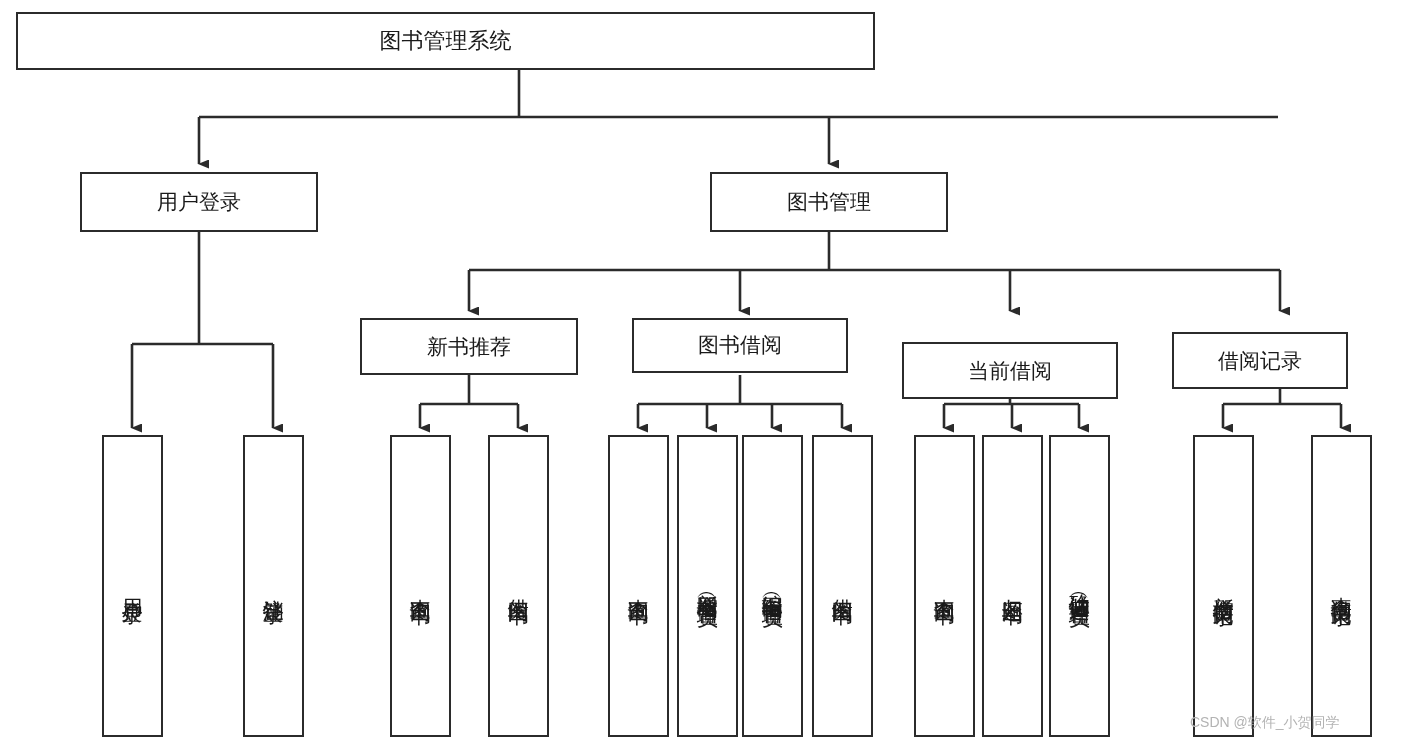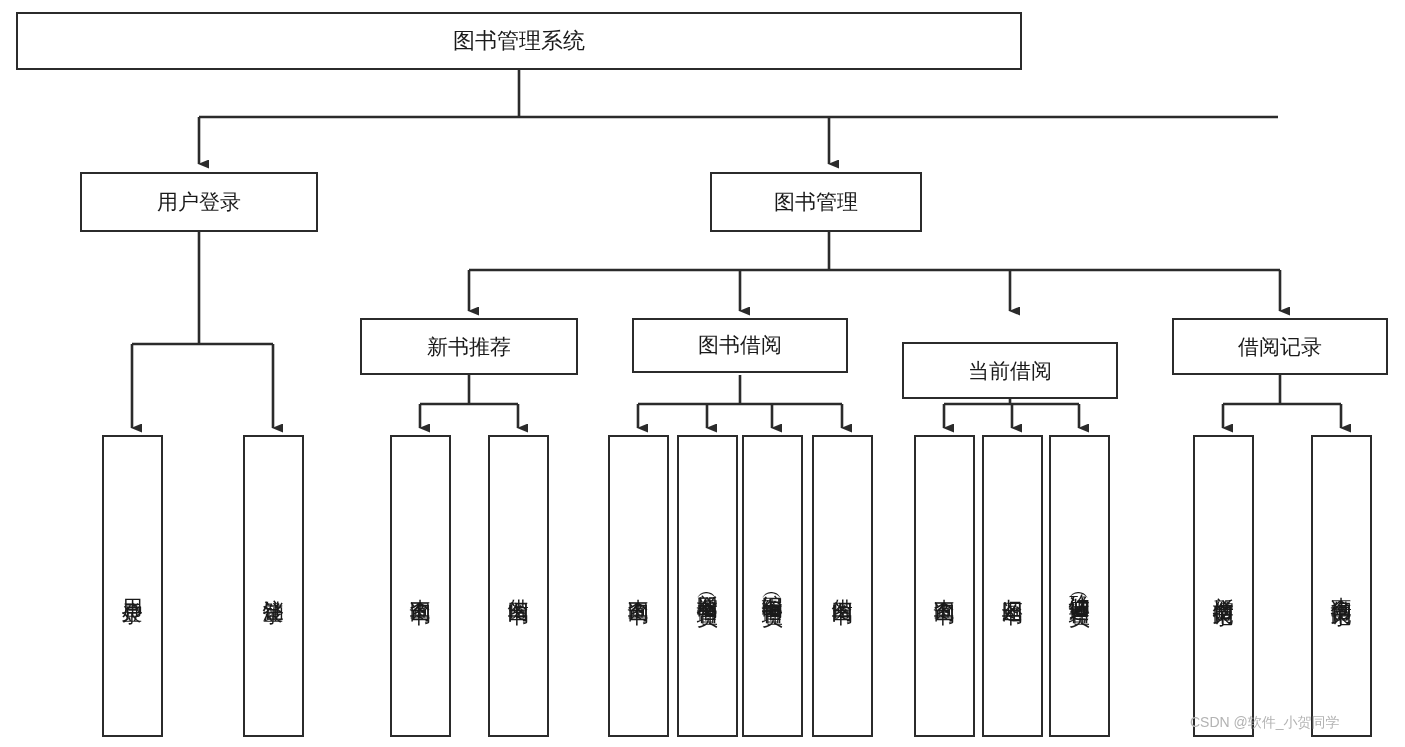--- a/index.html
+++ b/index.html
@@ -112,41 +112,41 @@
       <path d="M1012,404 L1012,428" marker-end="url(#arrow)"></path>
       <path d="M1079,404 L1079,428" marker-end="url(#arrow)"></path>
 
       <path d="M1280,375 L1280,404"></path>
       <path d="M1223,404 L1341,404"></path>
       <path d="M1223,404 L1223,428" marker-end="url(#arrow)"></path>
       <path d="M1341,404 L1341,428" marker-end="url(#arrow)"></path>
     </g>
   </svg>
 
-  <div class="node root" style="left:16px; top:12px; width:1006px; height:58px;">
+  <div class="node root" style="left:16px; top:12px; width:859px; height:58px;">
     <span class="hlabel">图书管理系统</span>
   </div>
 
   <div class="node level2" style="left:80px; top:172px; width:238px; height:60px;">
     <span class="hlabel">用户登录</span>
   </div>
-  <div class="node level2" style="left:710px; top:172px; width:212px; height:60px;">
+  <div class="node level2" style="left:710px; top:172px; width:238px; height:60px;">
     <span class="hlabel">图书管理</span>
   </div>
 
   <div class="node level3" style="left:360px; top:318px; width:218px; height:57px;text-align:center;">
     <span class="hlabel">新书推荐</span>
   </div>
   <div class="node level3" style="left:632px; top:318px; width:216px; height:55px;font-family:Liberation Serif, serif;">
     <span class="hlabel">图书借阅</span>
   </div>
   <div class="node level3" style="left:902px; top:318px; width:216px; height:57px;margin-top:24px;">
     <span class="hlabel">当前借阅</span>
   </div>
-  <div class="node level3" style="left:1172px; top:318px; width:216px; height:57px;justify-content:center;">
+  <div class="node level3" style="left:1172px; top:332px; width:176px; height:57px;justify-content:center;">
     <span class="hlabel">借阅记录</span>
   </div>
 
   <div class="node leaf" style="left:102px; top:435px; width:61px; height:302px;">
     <span class="vlabel">用户登录</span>
   </div>
   <div class="node leaf" style="left:243px; top:435px; width:61px; height:302px;">
     <span class="vlabel">注销登录</span>
   </div>
 

